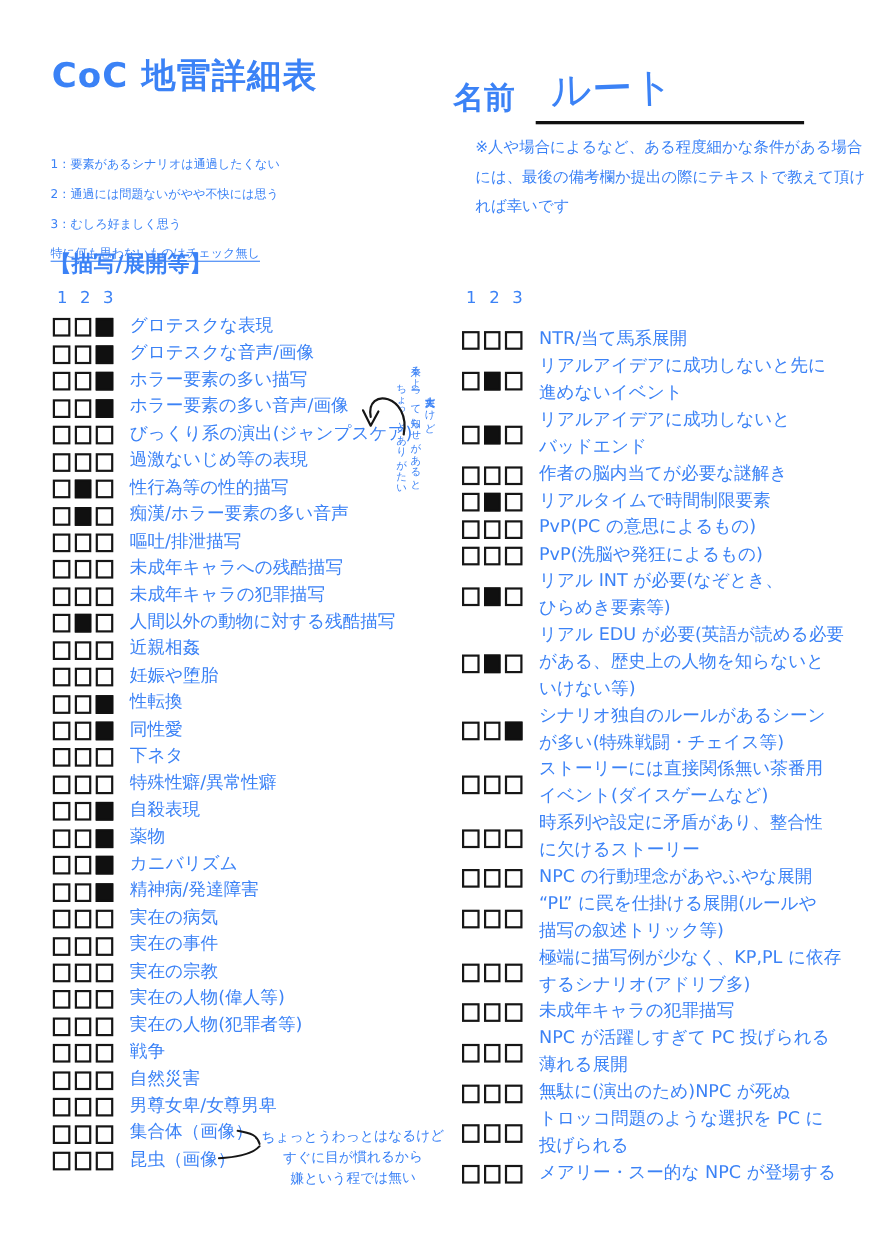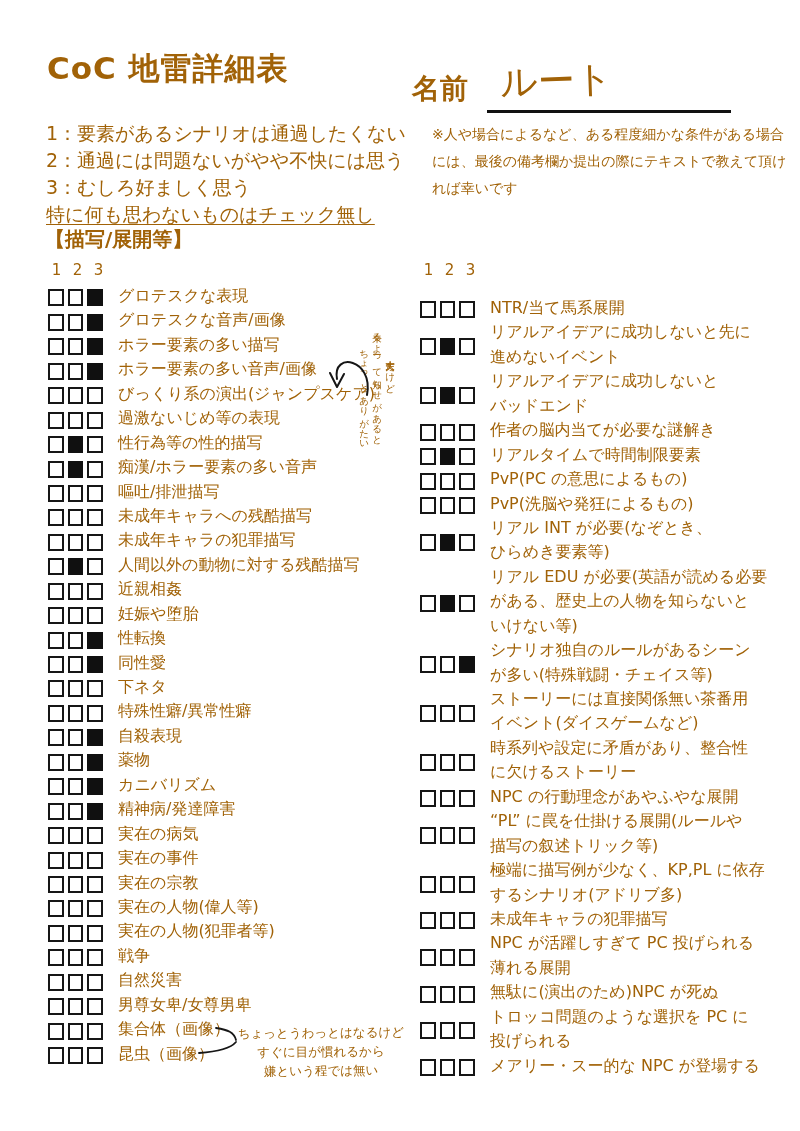--- a/index.html
+++ b/index.html
@@ -1,23 +1,23 @@
 <!DOCTYPE html>
 <html><head>
 <meta charset="utf-8">
 <style>
   html,body { margin:0; padding:0; background:#e8e8e8; }
   .page {
     position:relative; width:800px; height:1131px; margin:0 auto;
-    background:#ffffff; color:#a16207; overflow:hidden;
+    background:#ffffff; color:#3b82f6; overflow:hidden;
     font-family:"DejaVu Sans", sans-serif;
   }
   .abs { position:absolute; }
   .title { left:47px; top:48px; font-size:31px; font-weight:600; letter-spacing:1px; white-space:nowrap; }
-  .scale-notes { left:46px; top:120px; font-size:19px; line-height:27px; white-space:nowrap; }
+  .scale-notes { left:46px; top:136px; font-size:11px; line-height:27px; white-space:nowrap; }
   .no-check { text-decoration:underline; text-underline-offset:3px; }
   .name-label { left:412px; top:70px; font-size:28px; font-weight:700; white-space:nowrap; }
   .name-line { left:487px; top:72px; width:244px; height:38px; border-bottom:3px solid #111; }
   .name-value { left:500px; top:56px; font-size:37px; transform:rotate(-2deg); white-space:nowrap; }
   .cond-note { left:432px; top:121px; width:364px; font-size:14px; line-height:27px; }
   .section-header { left:45px; top:226px; font-size:20px; font-weight:600; white-space:nowrap; }
 
   .scale-head { font-size:15px; display:flex; }
   .scale-head span { display:inline-block; width:17px; margin-right:4px; text-align:center; }
   .scale-head-left { left:48px; top:261px; }

